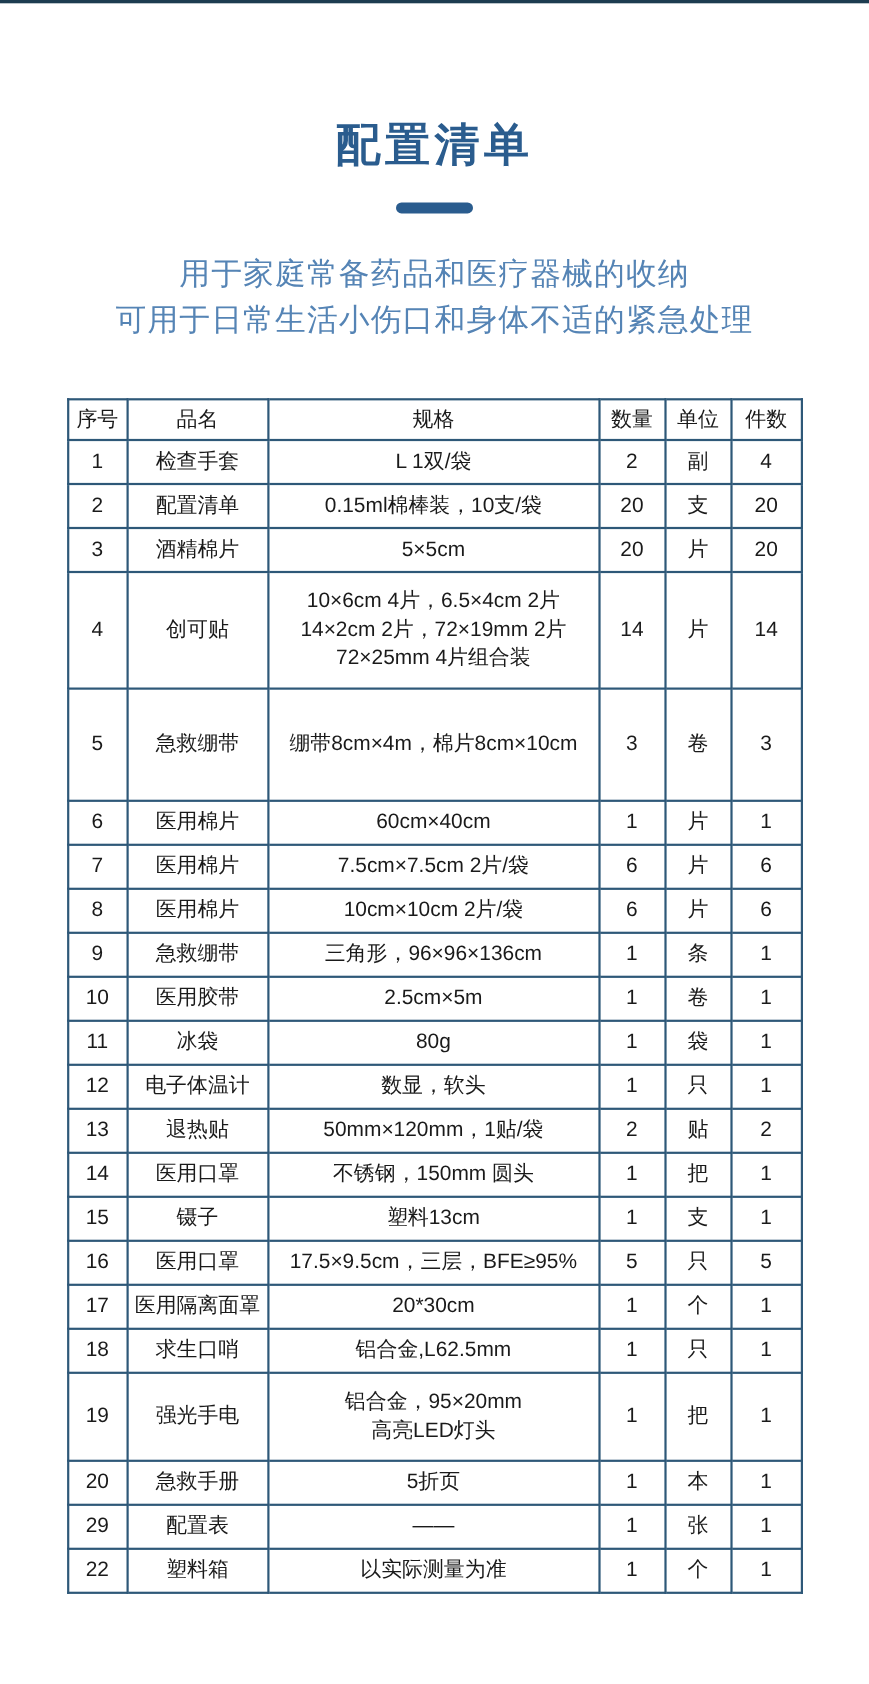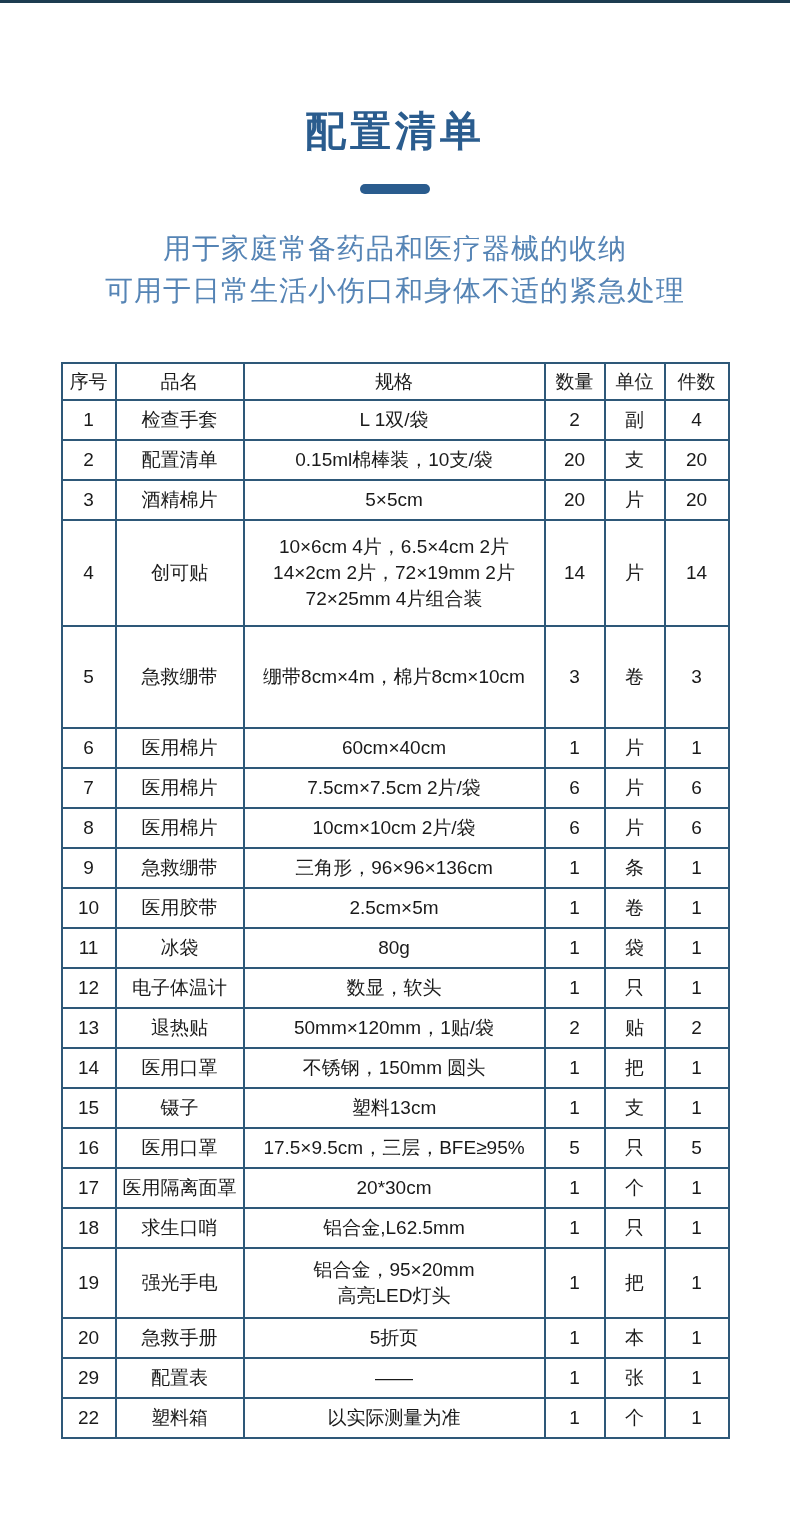--- a/index.html
+++ b/index.html
@@ -63,21 +63,21 @@
     font-size: 19px;
     font-weight: normal;
     color: var(--text-dark);
     line-height: 26px;
     padding: 3px 2px;
   }
   .config-table thead tr { height: 37px; }
   .config-table tbody tr { height: 40px; }
   .config-table tbody tr:nth-child(4) { height: 106px; }
   .config-table tbody tr:nth-child(5) { height: 102px; }
-  .config-table tbody tr:nth-child(19) { height: 70px; }
+  .config-table tbody tr:nth-child(19) { height: 80px; }
 </style>
 </head>
 <body>
 
 <div class="page">
   <div class="top-bar"></div>
 
   <h1 class="title">配置清单</h1>
 
   <div class="divider"></div>

